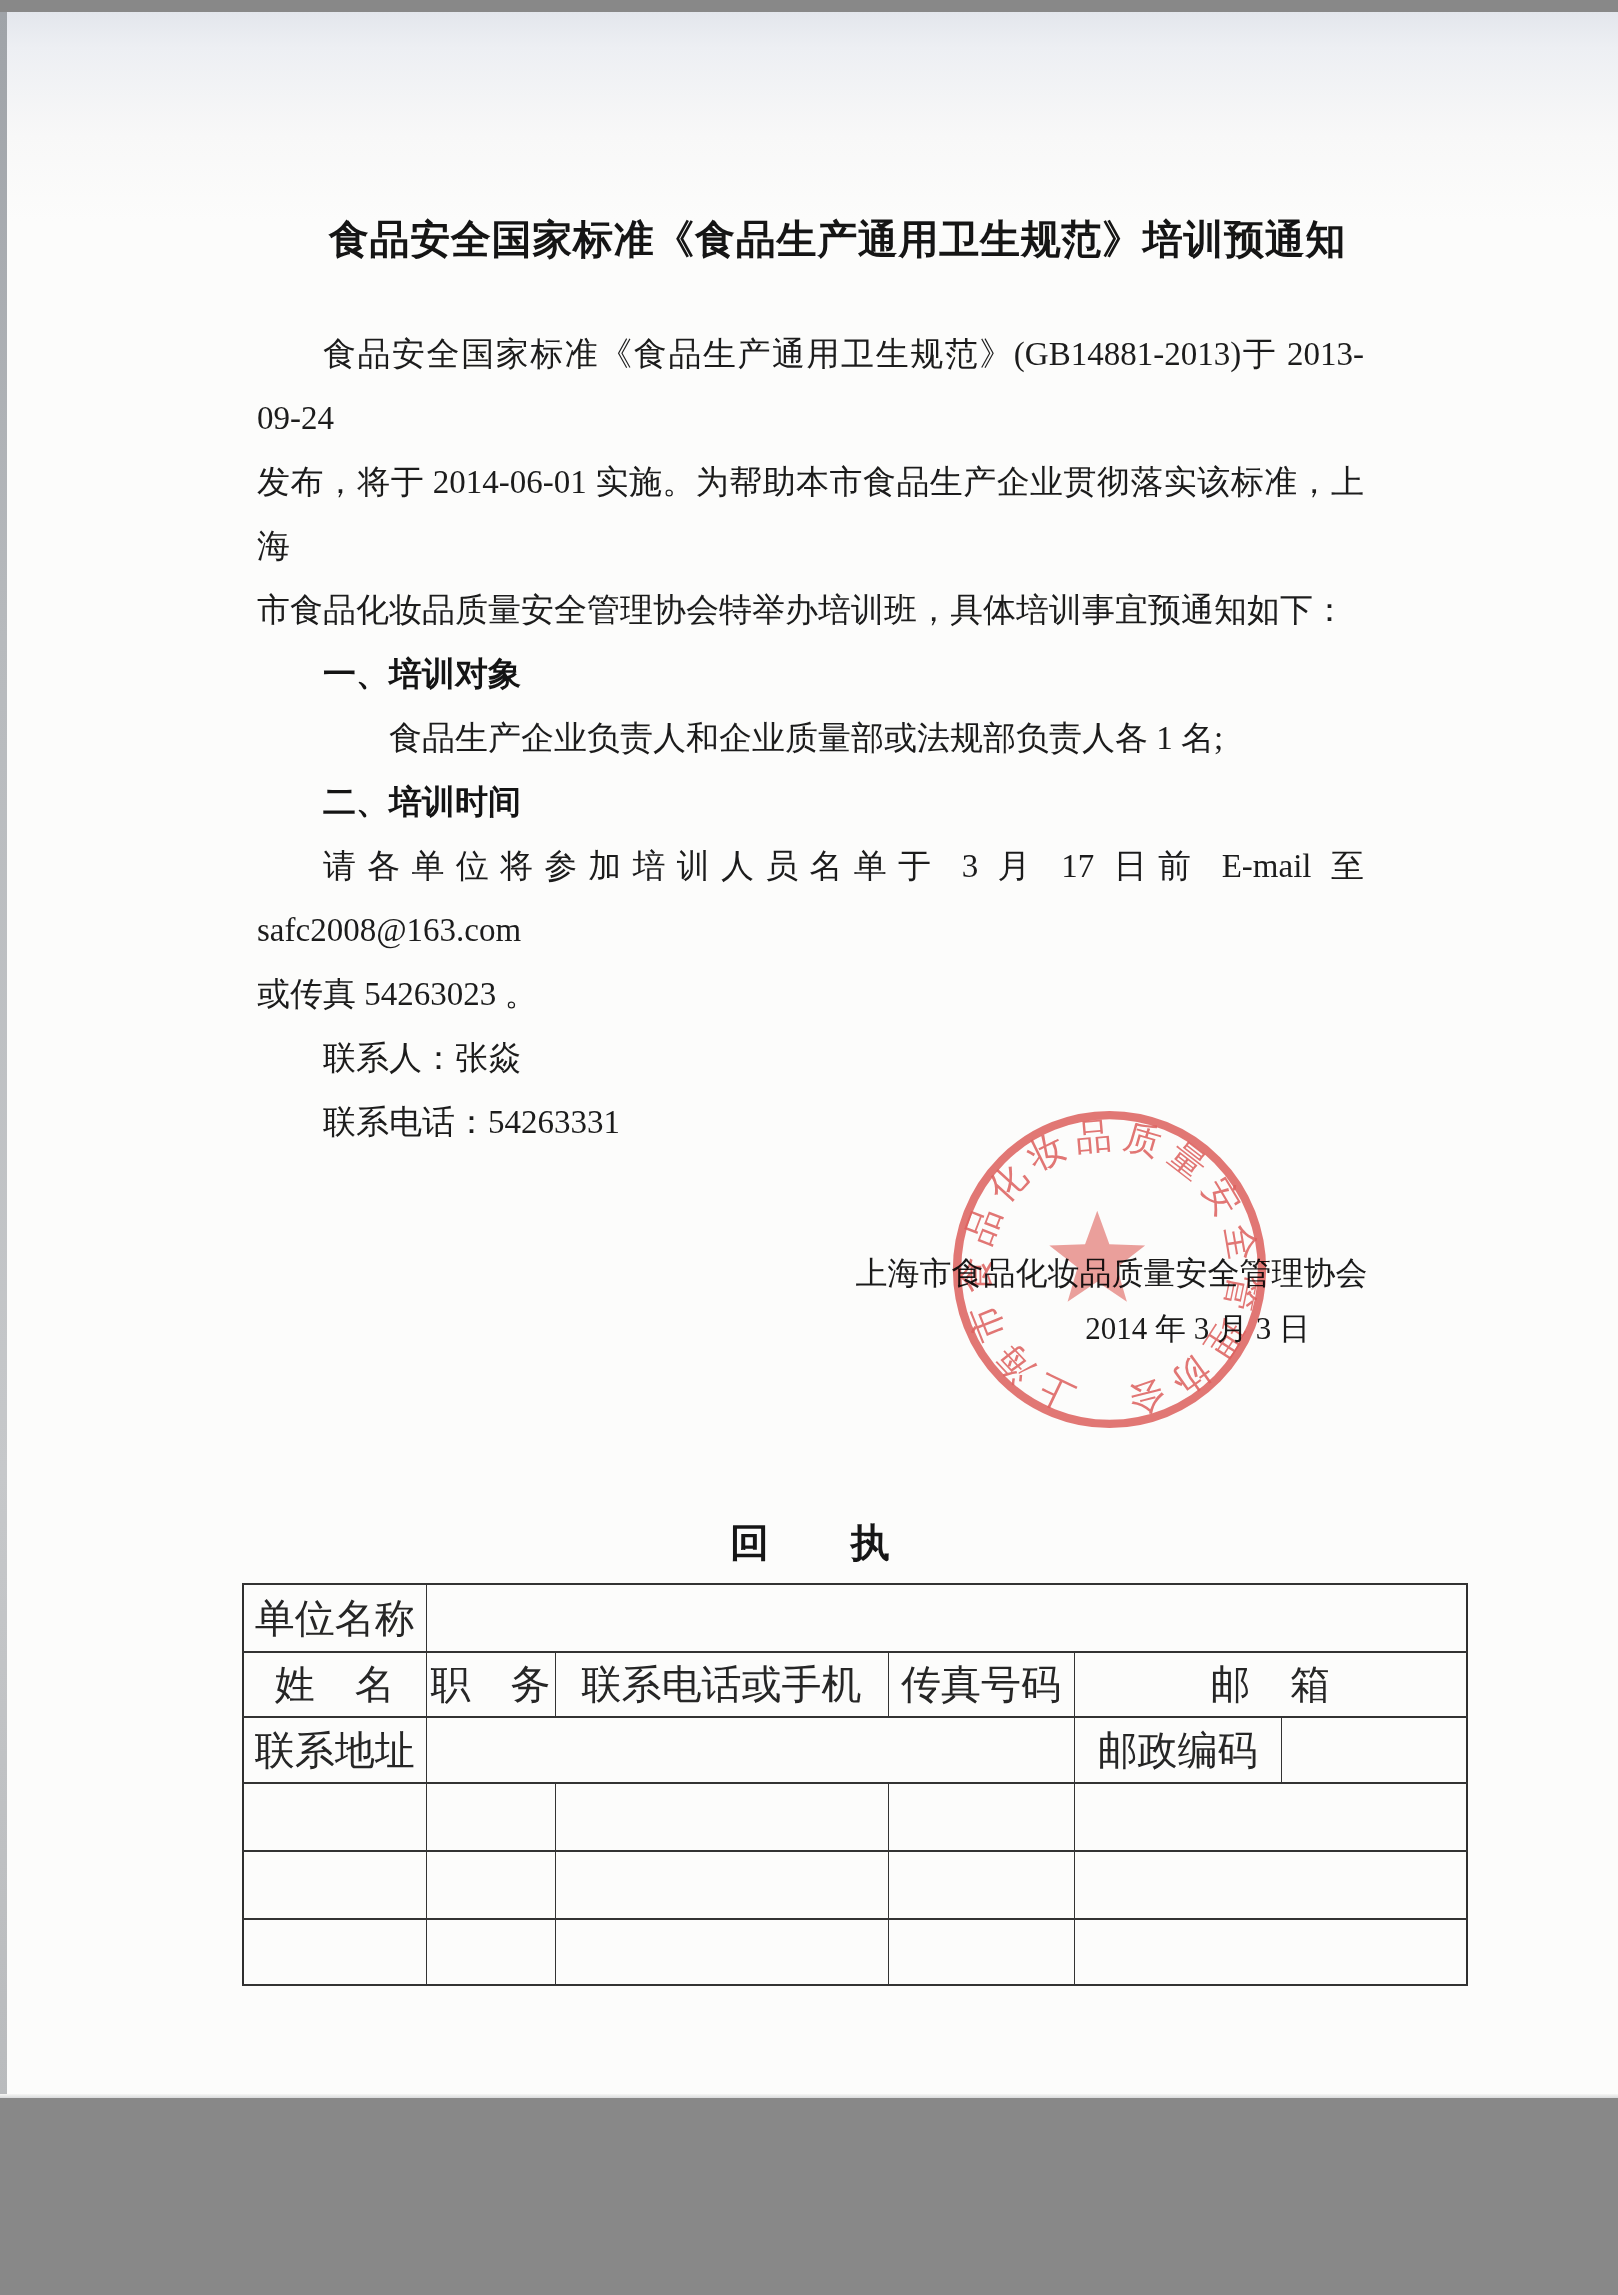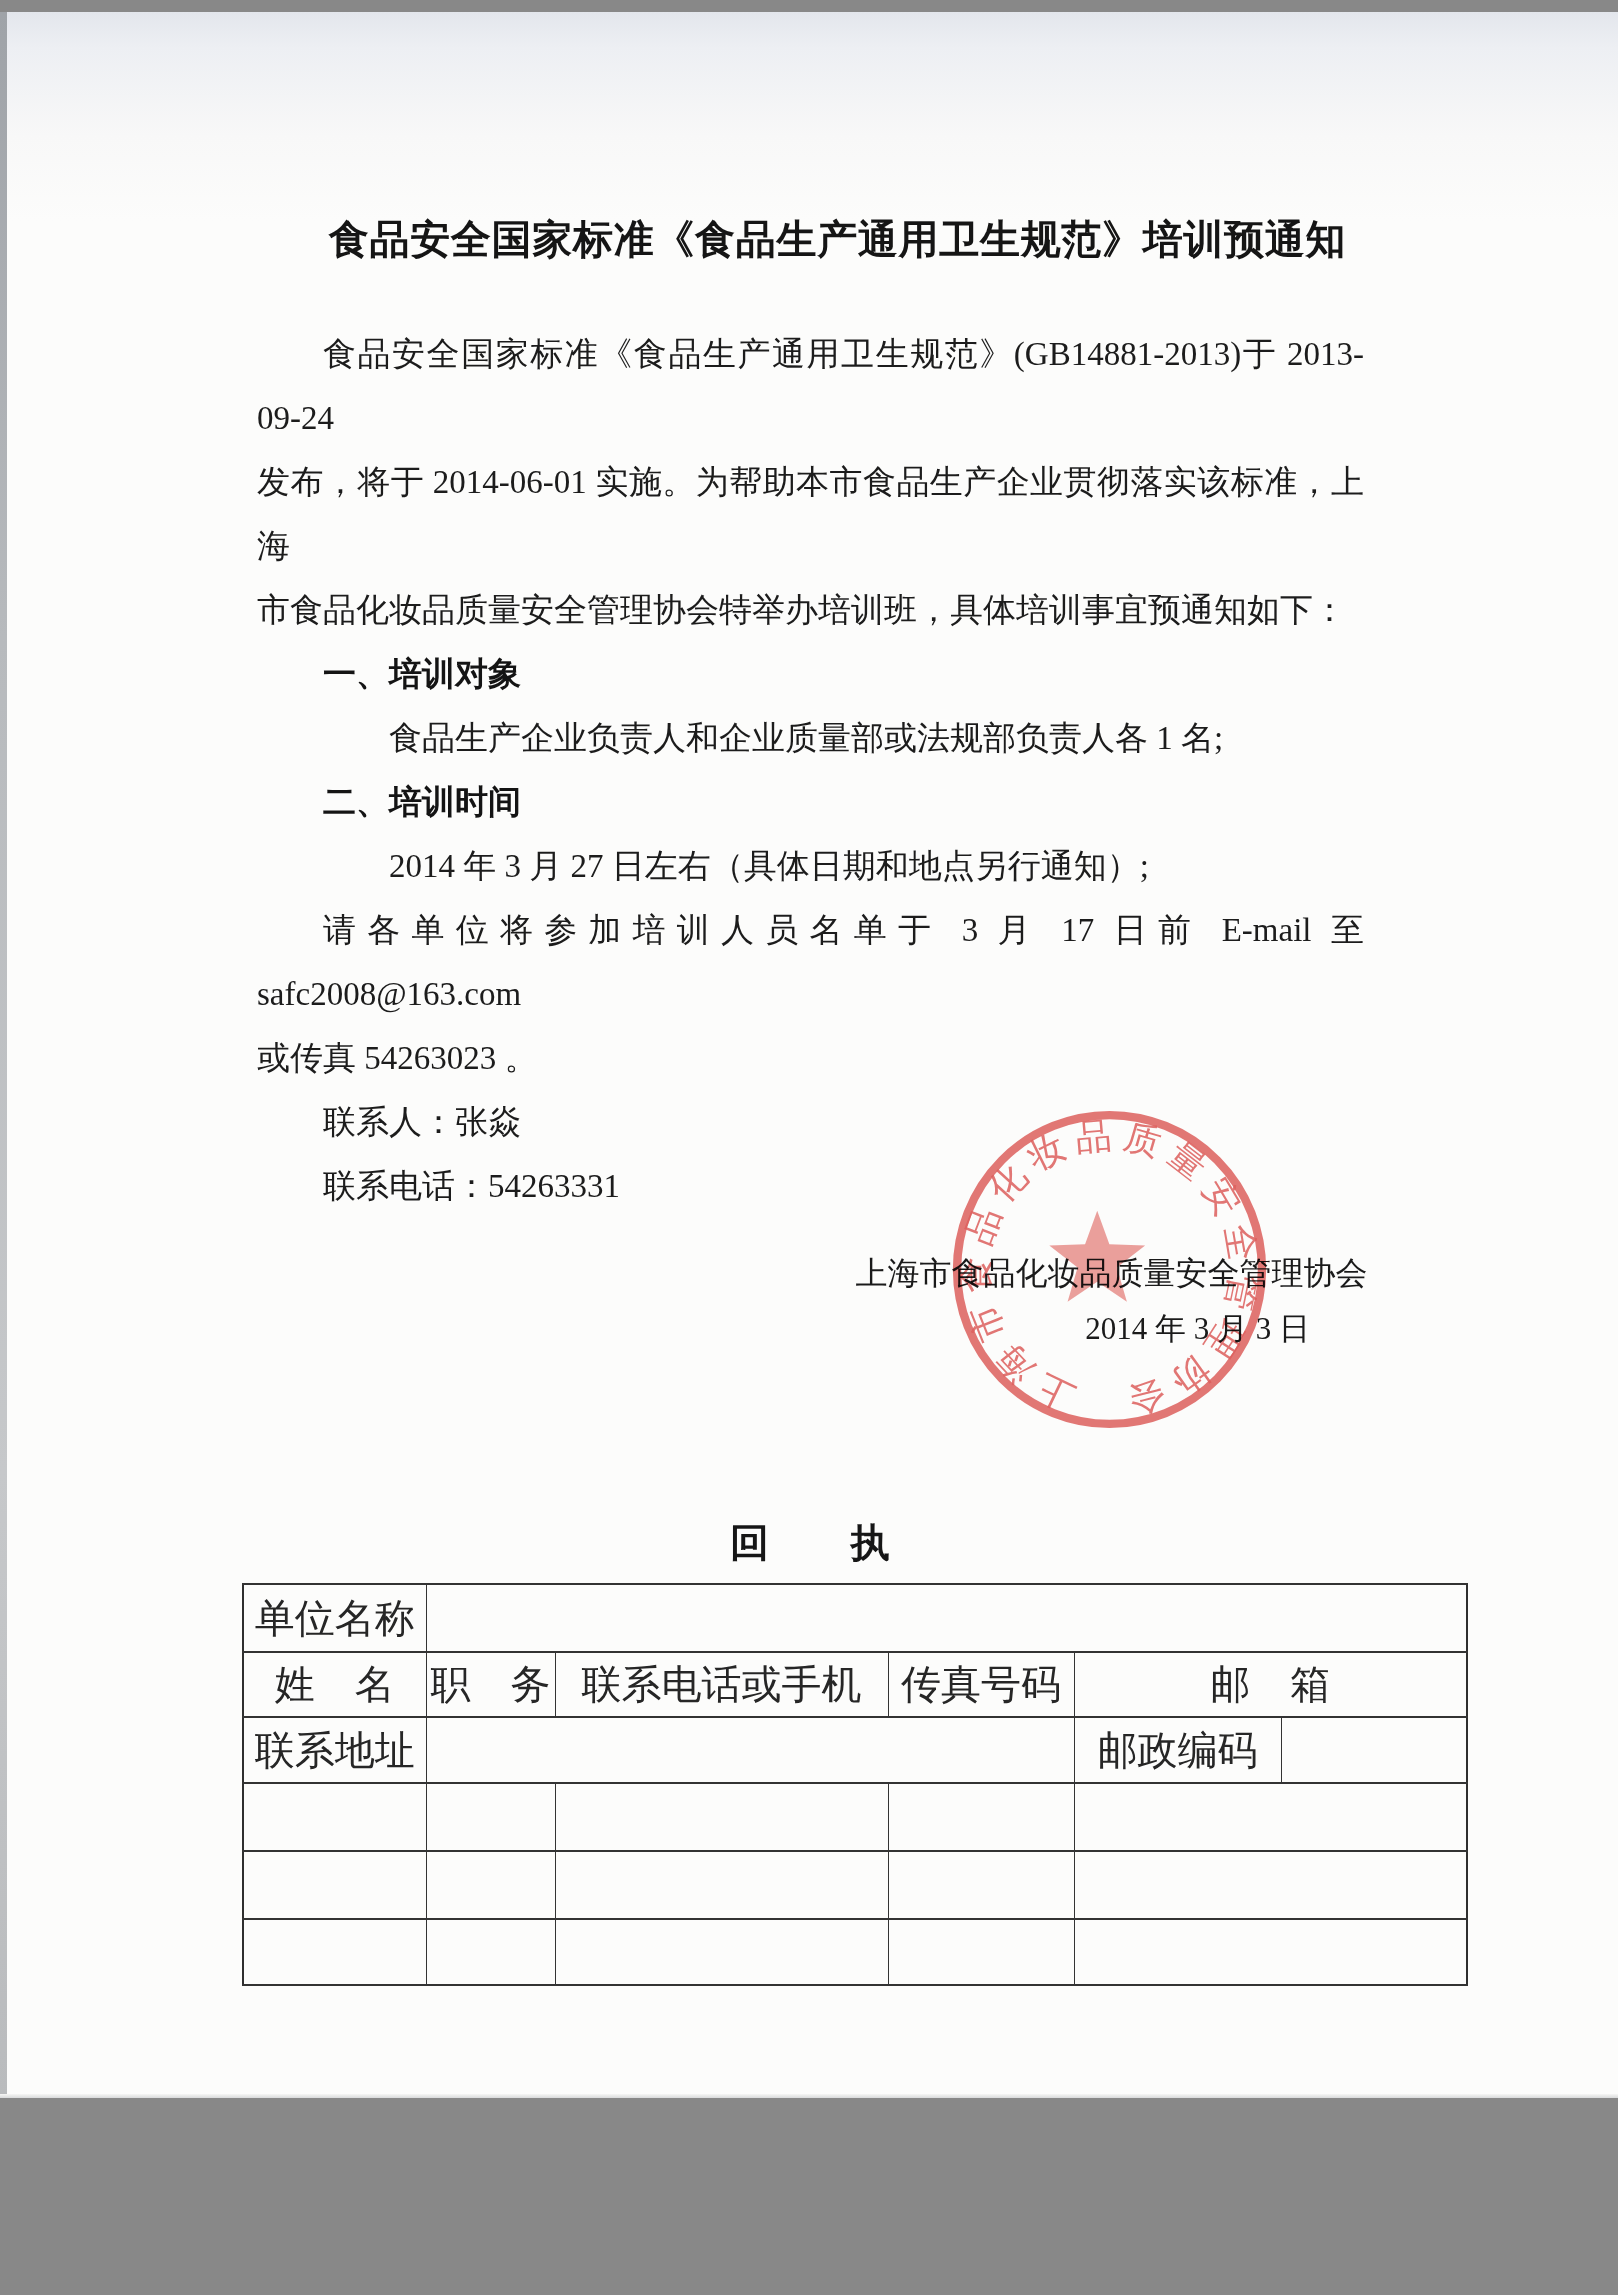--- a/index.html
+++ b/index.html
@@ -84,21 +84,20 @@
 
   <div class="body-block">
     <div class="line jl indent2">食品安全国家标准《食品生产通用卫生规范》(GB14881-2013)于 2013-09-24</div>
     <div class="line jl">发布，将于 2014-06-01 实施。为帮助本市食品生产企业贯彻落实该标准，上海</div>
     <div class="line">市食品化妆品质量安全管理协会特举办培训班，具体培训事宜预通知如下：</div>
 
     <div class="line sec-head ml2">一、培训对象</div>
     <div class="line ml4">食品生产企业负责人和企业质量部或法规部负责人各 1 名;</div>
 
     <div class="line sec-head ml2">二、培训时间</div>
-    <div class="line ml4">2014 年 3 月 27 日左右（具体日期和地点另行通知）;</div>
 
 
     <div class="line jl indent2">请各单位将参加培训人员名单于 3 月 17 日前 E-mail 至 safc2008@163.com</div>
     <div class="line">或传真 54263023 。</div>
 
     <div class="line ml2">联系人：张焱</div>
     <div class="line ml2">联系电话：54263331</div>
   </div>
 
   <div class="sign-org">上海市食品化妆品质量安全管理协会</div>

